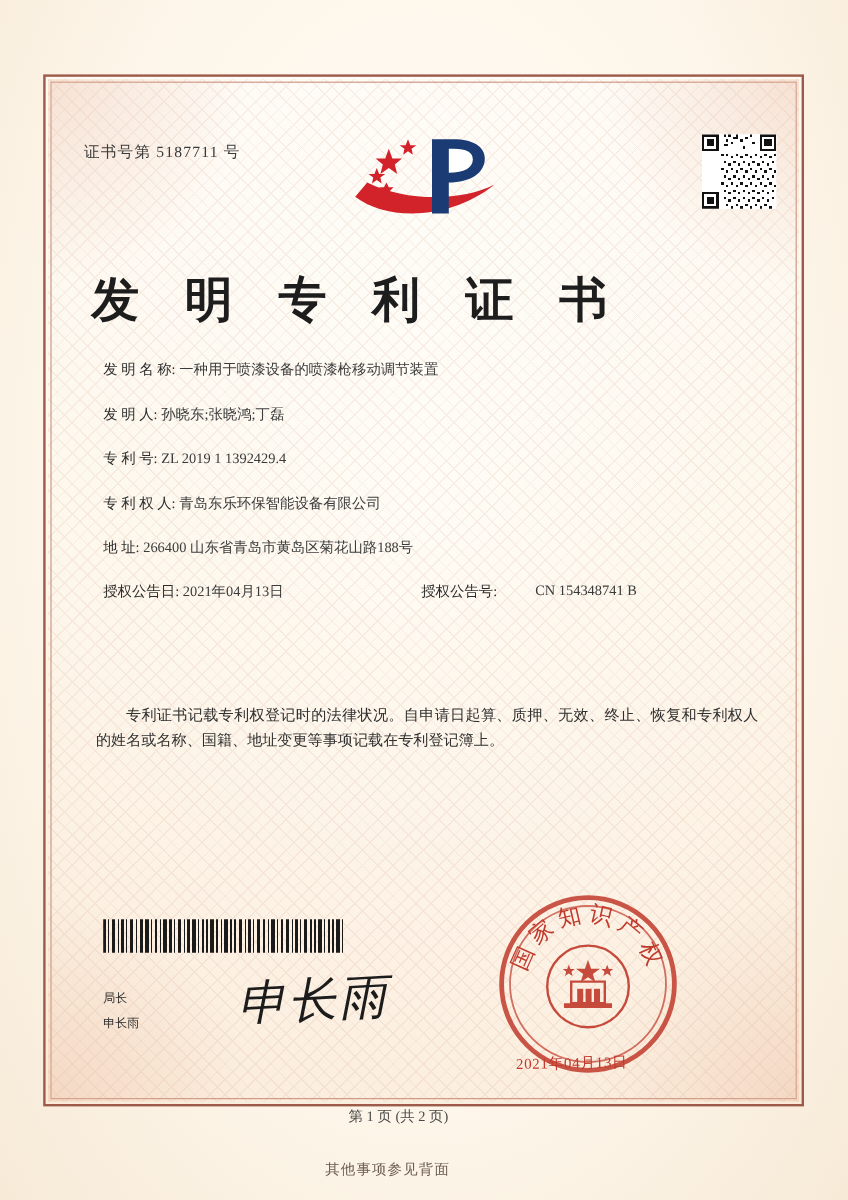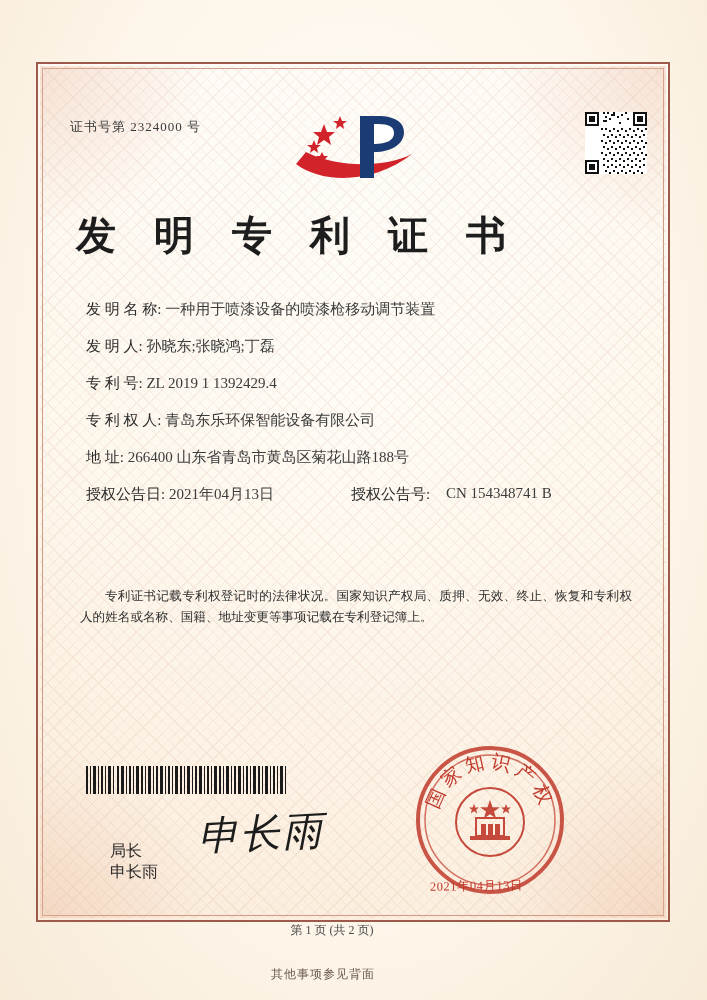--- a/index.html
+++ b/index.html
@@ -81,40 +81,40 @@
   
   .logo {
     position: absolute;
     left: 288px; top: 108px;
     width: 132px; height: 82px;
   }
 
   
   .main-title {
     position: absolute;
-    left: 0; top: 208px;
+    left: 0; top: 222px;
     width: 582px;
     text-align: center;
     font-size: 40px;
     letter-spacing: 14px;
     font-weight: bold;
     color: #1d1d1d;
     text-indent: 14px;
     font-family: "Liberation Serif", "DejaVu Serif", serif;
   }
 
   
   .fields {
     position: absolute;
     left: 86px; top: 300px;
     width: 540px;
   }
   .frow {
     height: 37px;
-    font-size: 15px;
+    font-size: 12px;
     color: #2c2c2c;
     white-space: nowrap;
     display: block;
     position: relative;
   }
   .flabel {
     display: inline-block;
     color: #2c2c2c;
   }
   .fval {
@@ -145,25 +145,24 @@
   
   .barcode {
     position: absolute;
     left: 86px; top: 766px;
     width: 200px; height: 28px;
   }
 
   
   .director {
     position: absolute;
-    left: 86px; top: 840px;
-    font-size: 16px;
+    left: 86px; top: 822px;
+    font-size: 10px;
     line-height: 21px;
     color: #2c2c2c;
-    margin-left: 24px;
   }
   .signature {
     position: absolute;
     left: 198px; top: 806px;
     font-size: 40px;
     color: #1c1c1c;
     font-family: "Liberation Serif", "DejaVu Serif", serif;
     font-style: italic;
     transform: rotate(-3deg);
     letter-spacing: 2px;
@@ -207,21 +206,21 @@
 <body>
 
 <div class="page">
   <div class="cert-border"></div>
   <div class="texture"></div>
   <div class="corner-fade tl"></div>
   <div class="corner-fade tr"></div>
   <div class="corner-fade bl"></div>
   <div class="corner-fade br"></div>
 
-  <div class="cert-no">证书号第 2324000 号</div>
+  <div class="cert-no">证书号第 5187711 号</div>
 
   <div class="qr">
     <svg width="62" height="62" viewBox="0 0 31 31" shape-rendering="crispEdges">
       <rect width="31" height="31" fill="#ffffff"></rect>
       <g fill="#111111">
         <rect x="0" y="0" width="7" height="7"></rect>
           <rect x="1" y="1" width="5" height="5" fill="#ffffff"></rect>
           <rect x="2" y="2" width="3" height="3"></rect>
         <rect x="24" y="0" width="7" height="7"></rect>
           <rect x="25" y="1" width="5" height="5" fill="#ffffff"></rect>
@@ -377,21 +376,21 @@
     </div>
     <div class="frow two-col">
       <span class="flabel">授权公告日:</span>
       <span class="fval">2021年04月13日</span>
       <span class="flabel second-label">授权公告号:</span>
       <span class="fval second-val">CN 154348741 B</span>
     </div>
   </div>
 
   <div class="body-text">
-    <p>专利证书记载专利权登记时的法律状况。国家知识产权局、质押、无效、终止、恢复和专利权人的姓名或名称、国籍、地址变更等事项记载在专利登记簿上。</p>
+    <p>专利证书记载专利权登记时的法律状况。自申请日起算、质押、无效、终止、恢复和专利权人的姓名或名称、国籍、地址变更等事项记载在专利登记簿上。</p>
   </div>
 
   <div class="barcode">
     <svg width="200" height="28" shape-rendering="crispEdges">
       <g fill="#1a1a1a">
         <rect x="0" y="0" width="2" height="28"></rect>
           <rect x="4" y="0" width="1" height="28"></rect>
         <rect x="7" y="0" width="3" height="28"></rect>
           <rect x="12" y="0" width="1" height="28"></rect>
         <rect x="15" y="0" width="2" height="28"></rect>

